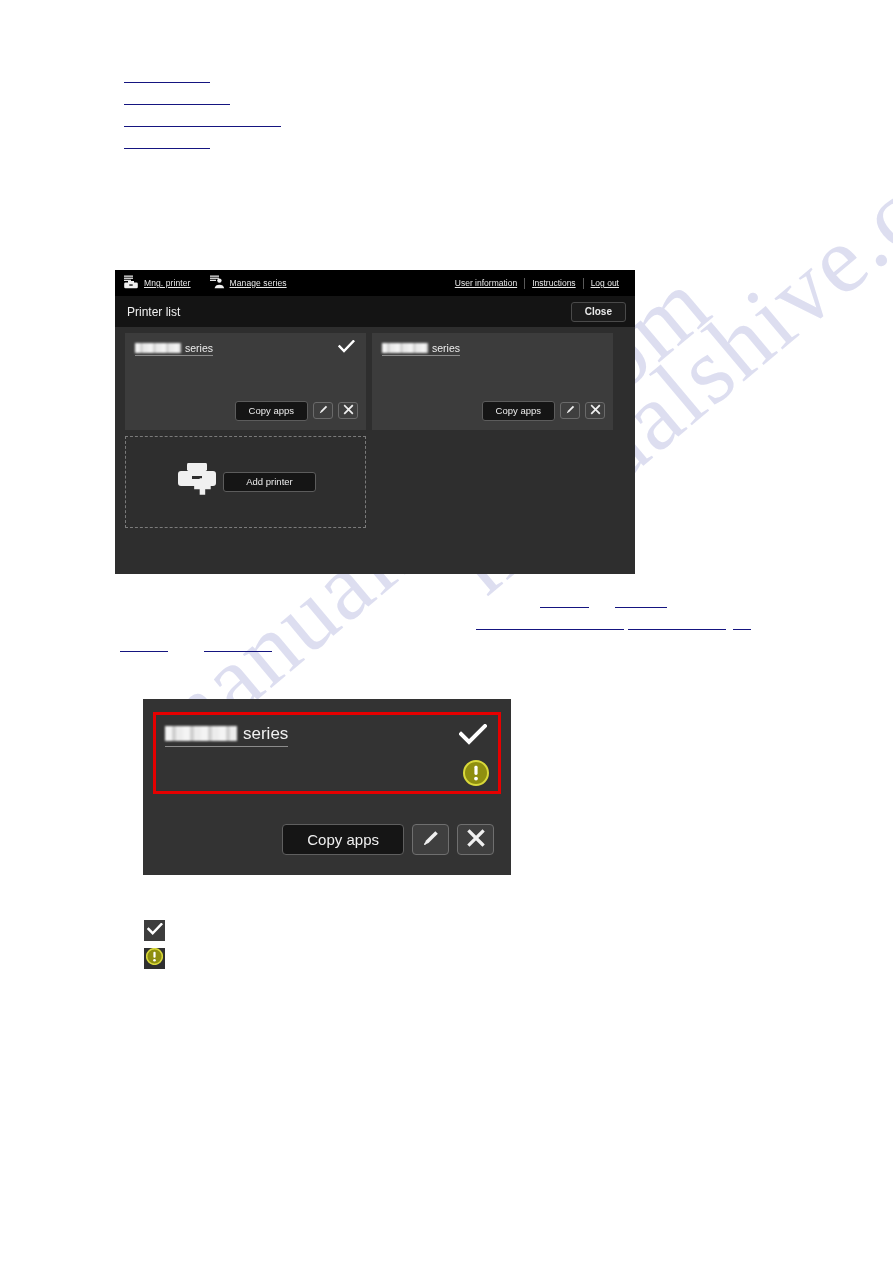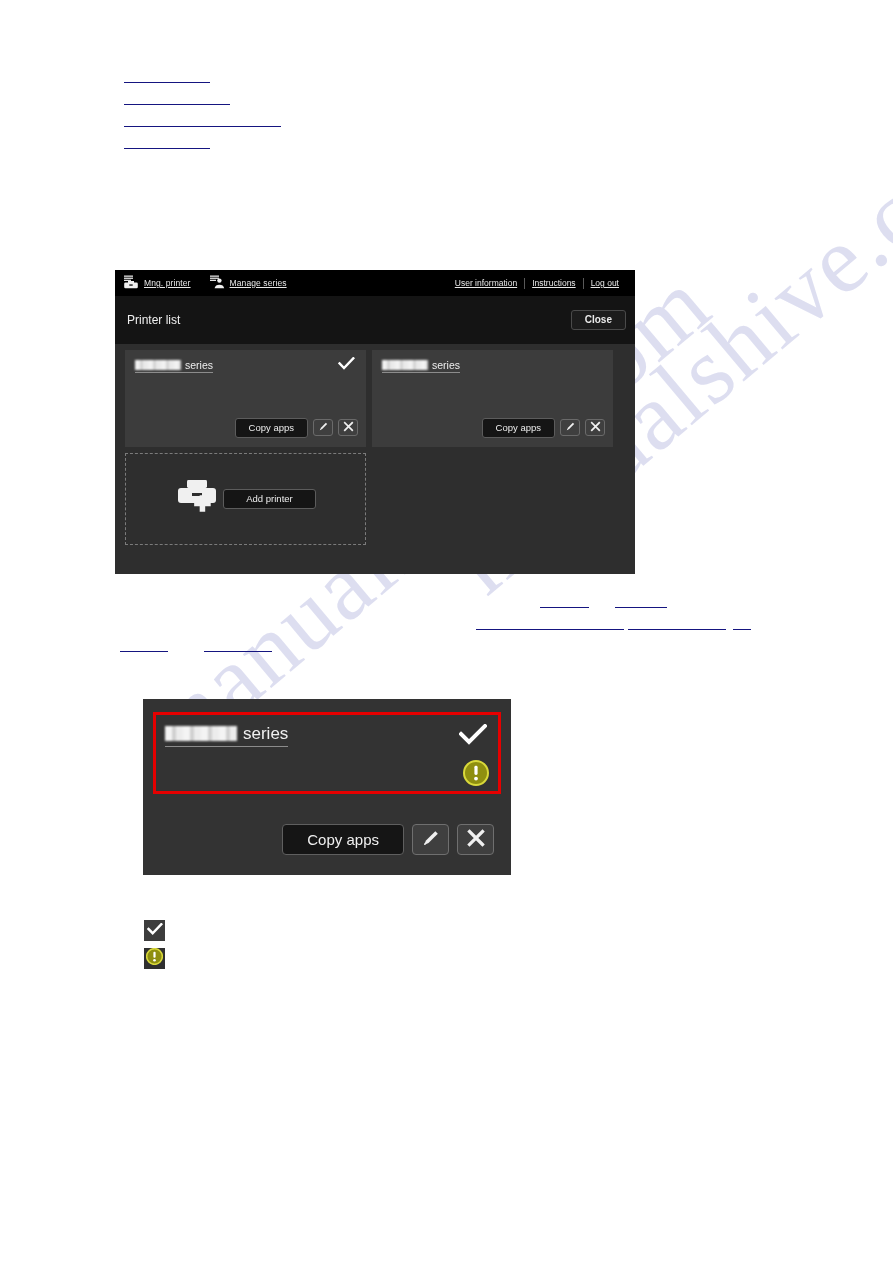--- a/index.html
+++ b/index.html
@@ -106,21 +106,21 @@
     padding: 0 7px;
     white-space: nowrap;
   }
   .tb-right .sep {
     width: 1px;
     height: 11px;
     background: #595959;
   }
 
   .panel-header {
-    height: 48px;
+    height: 31px;
     background: #141414;
     display: flex;
     align-items: center;
     padding: 0 9px 0 12px;
     box-sizing: border-box;
   }
   .panel-title {
     color: #efefef;
     font-size: 12px;
     flex: 1;

